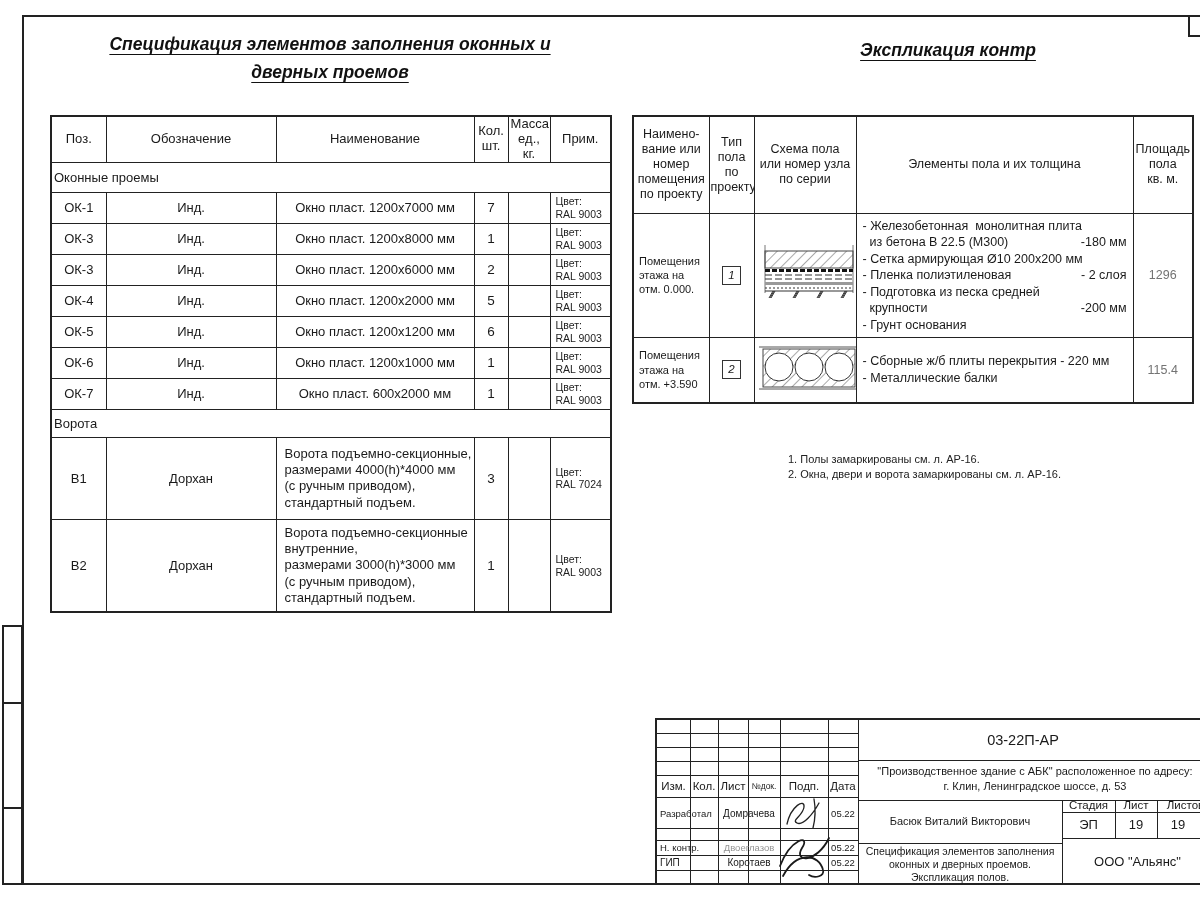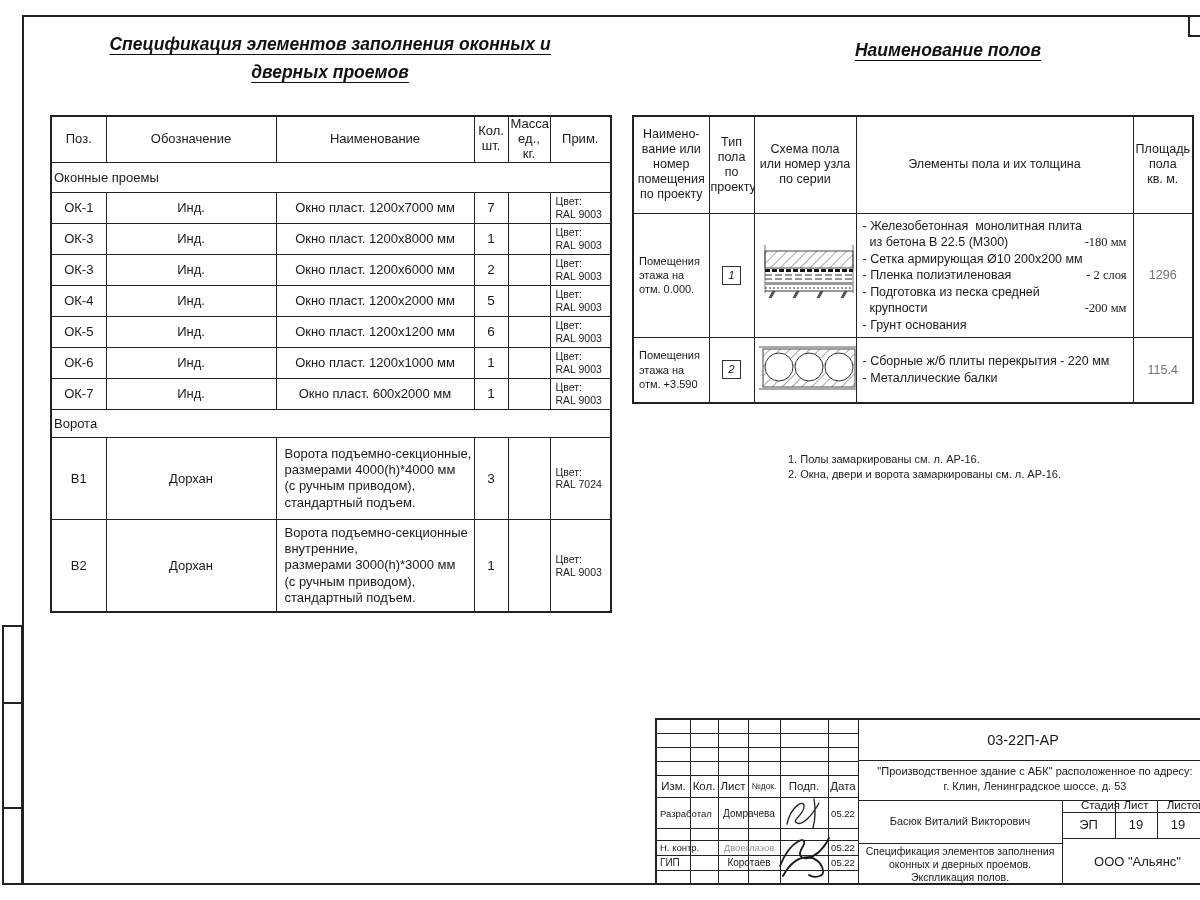--- a/index.html
+++ b/index.html
@@ -25,21 +25,21 @@
   .ctr{text-align:center;font-size:13px;}
   .qty{text-align:center;font-size:13.5px;}
   .note{font-size:10.5px;line-height:1.2;white-space:pre-line;padding-left:5px !important;color:#222;}
   .tl{text-align:left;white-space:pre-line;padding-left:8px !important;font-size:13px;line-height:1.25;}
   .room{font-size:11px;line-height:1.3;white-space:pre-line;padding-left:5px !important;}
   .scheme{text-align:center;}
   .area{text-align:center;font-size:12.5px;color:#737373;}
   .elements{padding:4px 6px !important;}
   .el{display:flex;justify-content:space-between;font-size:12.5px;line-height:16.5px;}
   .el-l{white-space:pre;}
-  .el-r{white-space:pre;font-family:Liberation Serif, serif;}
+  .el-r{white-space:pre;}
   .type-box{display:inline-block;width:17px;height:17px;border:1px solid #333;
         font-style:italic;font-size:11.5px;line-height:17px;text-align:center;}
   
   .notes{position:absolute;left:788px;top:452px;font-size:11px;line-height:15px;color:#222;}
   
   .tb{position:absolute;left:655px;top:718px;width:560px;height:167px;
       border:2px solid #222;box-sizing:border-box;background:#fff;}
   .vl{position:absolute;width:1px;background:#222;}
   .hl{position:absolute;height:1px;background:#222;}
   .lbl{position:absolute;text-align:center;overflow:hidden;}
@@ -51,21 +51,21 @@
 <div class="page">
 
   <div class="frame"></div>
   <div class="corner-box"></div>
   <div class="mbox" style="top:625px;height:79px;"></div>
   <div class="mbox" style="top:702px;height:107px;"></div>
   <div class="mbox" style="top:807px;height:78px;"></div>
 
   <div class="sheet-title" style="left:50px;top:30px;width:560px;">Спецификация элементов заполнения оконных и
 дверных проемов</div>
-  <div class="sheet-title" style="left:748px;top:36px;width:400px;">Наименование полов</div>
+  <div class="sheet-title" style="left:748px;top:36px;width:400px;">Экспликация контр</div>
 
   <table class="sheet" style="left:50px;top:115px;width:560px;">
     <colgroup>
         <col style="width:55px">
         <col style="width:170px">
         <col style="width:198px">
               <col style="width:34px">
         <col style="width:42px">
         <col style="width:61px">
       </colgroup>
@@ -363,21 +363,21 @@
     </svg>
 
     <div class="lbl" style="left:201px;width:330px;top:6px;height:28px;line-height:28px;font-size:14.5px;">03-22П-АР</div>
     <div class="lbl" style="left:206px;width:344px;top:44px;height:32px;font-size:11px;line-height:15px;white-space:pre-line;">"Производственное здание с АБК" расположенное по адресу:
 г. Клин, Ленинградское шоссе, д. 53</div>
     <div class="lbl" style="left:201px;width:204px;top:80px;height:43px;line-height:43px;font-size:11px;">Басюк Виталий Викторович</div>
     <div class="lbl" style="left:201px;width:204px;top:125px;height:39px;font-size:10.5px;line-height:13px;white-space:pre-line;">Спецификация элементов заполнения
 оконных и дверных проемов.
 Экспликация полов.</div>
 
-    <div class="lbl" style="left:405px;width:53px;top:79px;height:13px;line-height:13px;font-size:11.5px;margin-left:12px;">Стадия</div>
+    <div class="lbl" style="left:405px;width:53px;top:79px;height:13px;line-height:13px;font-size:11.5px;">Стадия</div>
     <div class="lbl" style="left:458px;width:42px;top:79px;height:13px;line-height:13px;font-size:11.5px;">Лист</div>
     <div class="lbl" style="left:500px;width:57px;top:79px;height:13px;line-height:13px;font-size:11.5px;">Листов</div>
     <div class="lbl" style="left:405px;width:53px;top:92px;height:26px;line-height:26px;font-size:13px;">ЭП</div>
     <div class="lbl" style="left:458px;width:42px;top:92px;height:26px;line-height:26px;font-size:13px;">19</div>
     <div class="lbl" style="left:500px;width:42px;top:92px;height:26px;line-height:26px;font-size:13px;">19</div>
     <div class="lbl" style="left:405px;width:151px;top:120px;height:43px;line-height:43px;font-size:13px;">ООО "Альянс"</div>
   </div>
 
 </div>
 

